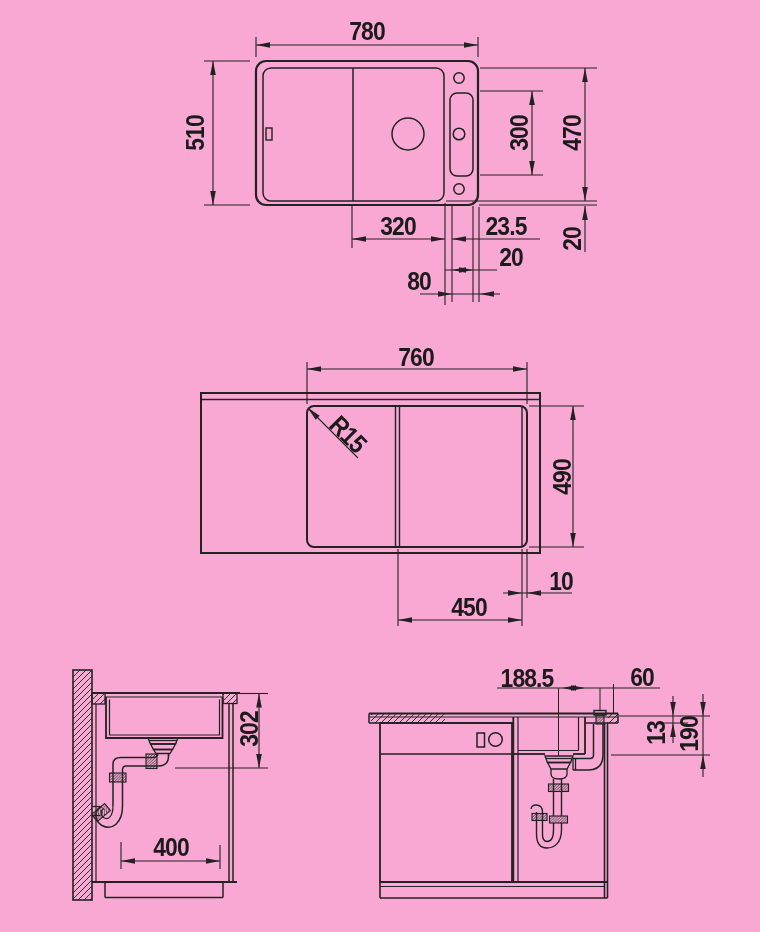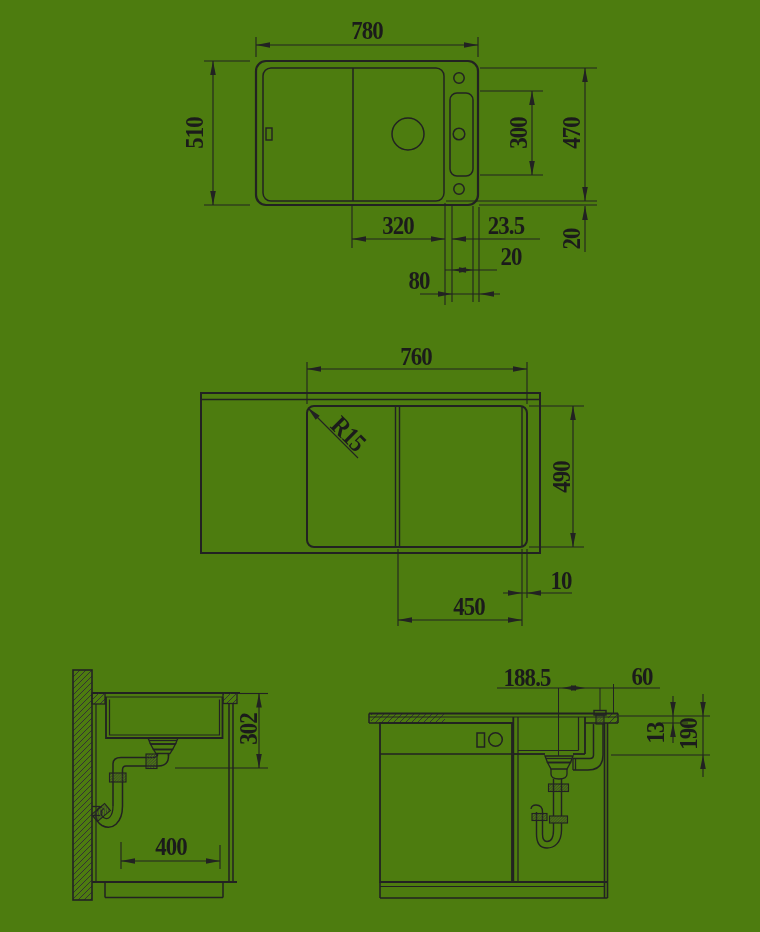--- a/index.html
+++ b/index.html
@@ -1,17 +1,17 @@
 <!DOCTYPE html>
 <html><head>
 <meta charset="utf-8">
 <style>
   html,body{margin:0;padding:0;background:#fff;}
-  #stage{position:relative;width:760px;height:932px;background:#4d7c0f;overflow:hidden;
-         font-family:Liberation Serif, serif;}
+  #stage{position:relative;width:760px;height:932px;background:#f9a8d4;overflow:hidden;
+         font-family:Liberation Sans, sans-serif;}
   #drawing{position:absolute;left:0;top:0;}
   .dim{position:absolute;font-size:26px;font-weight:bold;color:#1b1b1b;white-space:nowrap;
        transform:translate(-50%,-50%) scaleX(0.88);letter-spacing:-1px;line-height:1;}
   .dim.rot{transform:translate(-50%,-50%) rotate(-90deg) scaleX(0.88);}
   .dim.rot45{transform:translate(-50%,-50%) rotate(45deg) scaleX(0.88);}
 </style>
 </head>
 <body>
 
 <div id="stage">

